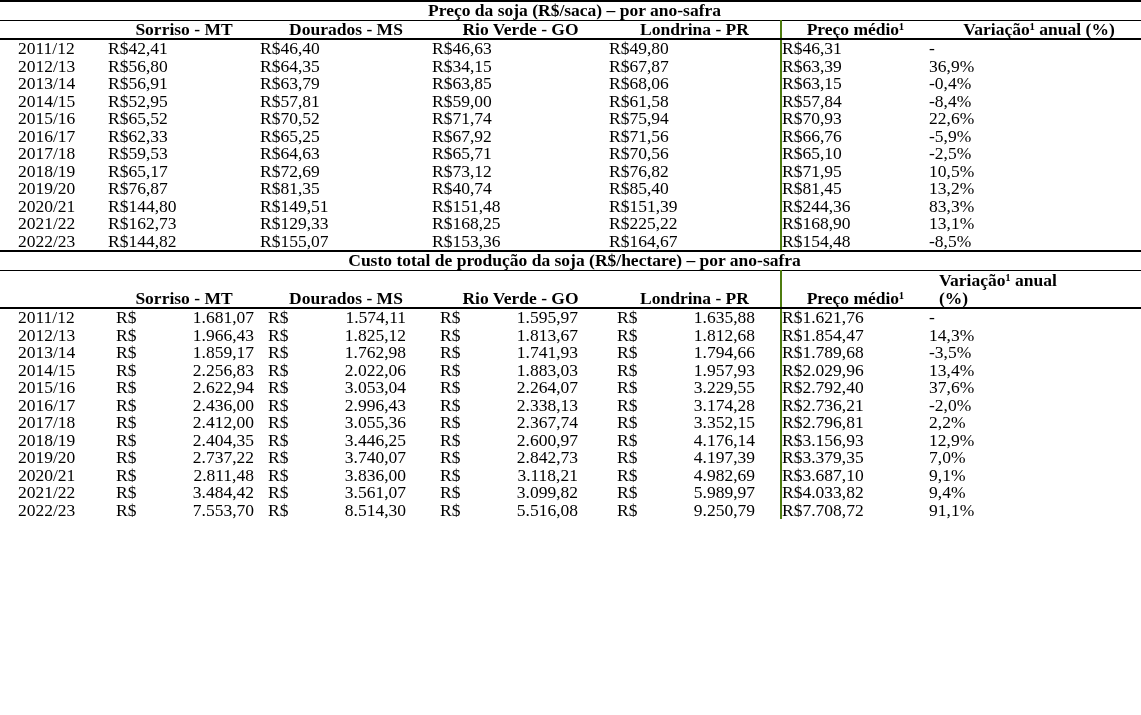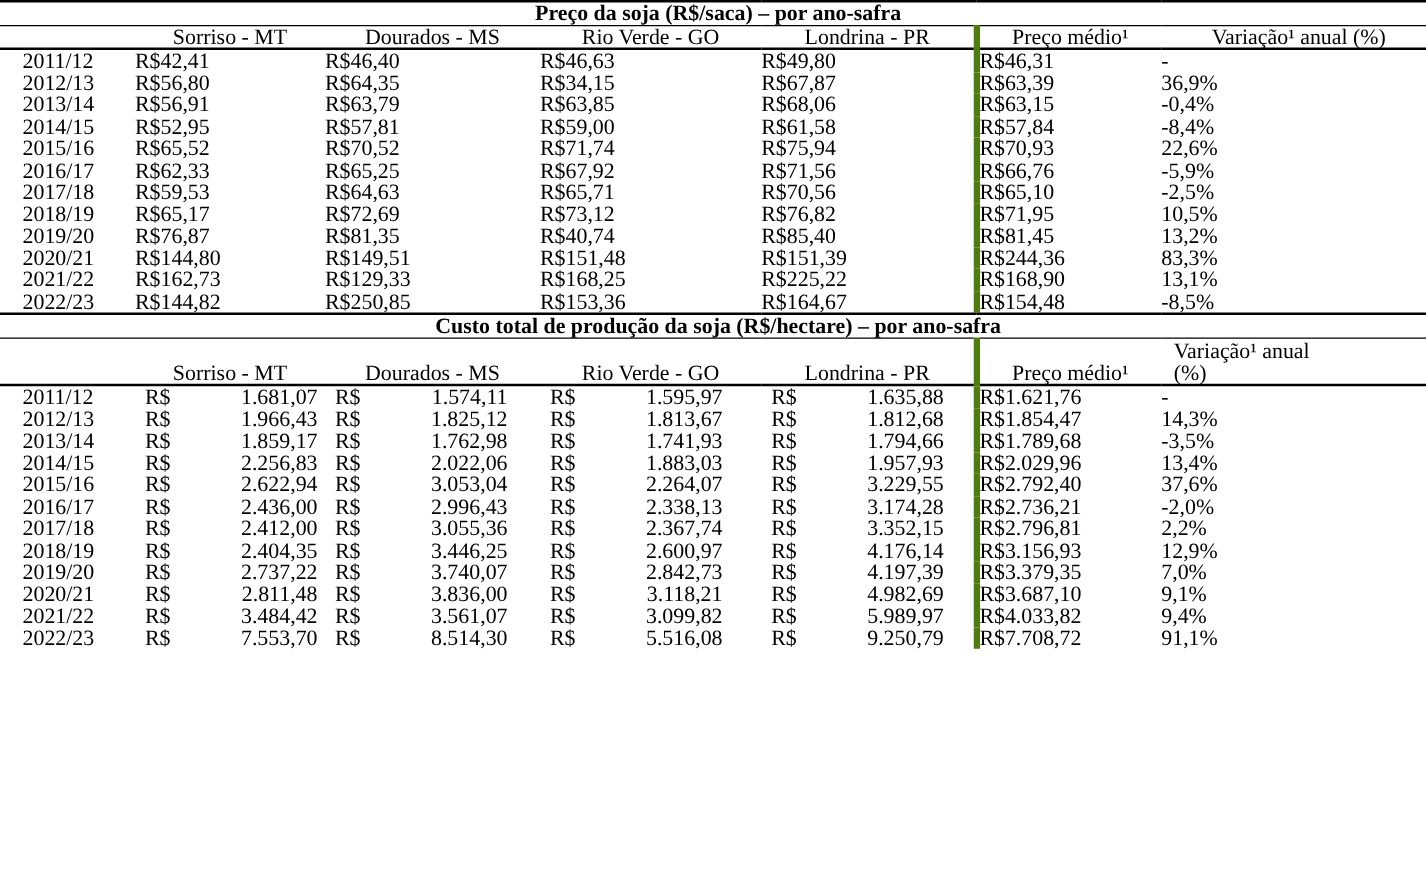--- a/index.html
+++ b/index.html
@@ -38,38 +38,38 @@
     font-size: 17.5px;
     padding: 4px 0 5px 0;
     border-top: 2px solid #000;
     border-bottom: 1px solid #000;
   }
   .title-cell.second {
     border-top: 2px solid #000;
     border-bottom: 1px solid #000;
   }
   .hdr td {
-    font-weight: normal;
+    font-weight: bold;
     text-align: center;
     padding: 4px 0 5px 0;
     border-bottom: 2px solid #000;
   }
   .data td {
     padding: 2px 0 2px 0;
   }
   .c-year {
     width: 100px;
     text-align: left;
     padding-left: 18px !important;
   }
   .c-val {
     text-align: left;
   }
   .vline-left {
-    border-left: 5px solid #4d7c0f;
+    border-left: 2px solid #4d7c0f;
   }
   .t1 .c1 { width: 152px; }
   .t1 .c2 { width: 172px; }
   .t1 .c3 { width: 177px; }
   .t1 .c4 { width: 172px; }
   .t1 .c5 { width: 148px; }
   .t1 .c6 { width: 220px; }
 
   .t2 .c1 { width: 152px; }
   .t2 .c2 { width: 172px; }
@@ -359,21 +359,21 @@
         <td class="c-val">
             <div class="in">13,1%</div>
           </td>
       </tr>
       <tr class="data">
         <td class="c-year">2022/23</td>
         <td class="c-val">
             <div class="in">R$144,82</div>
           </td>
         <td class="c-val">
-            <div class="in">R$250,85</div>
+            <div class="in">R$155,07</div>
           </td>
         <td class="c-val">
             <div class="in">R$153,36</div>
           </td>
         <td class="c-val">
             <div class="in">R$164,67</div>
           </td>
         <td class="c-val vline-left">
             <div class="in">R$154,48</div>
           </td>

